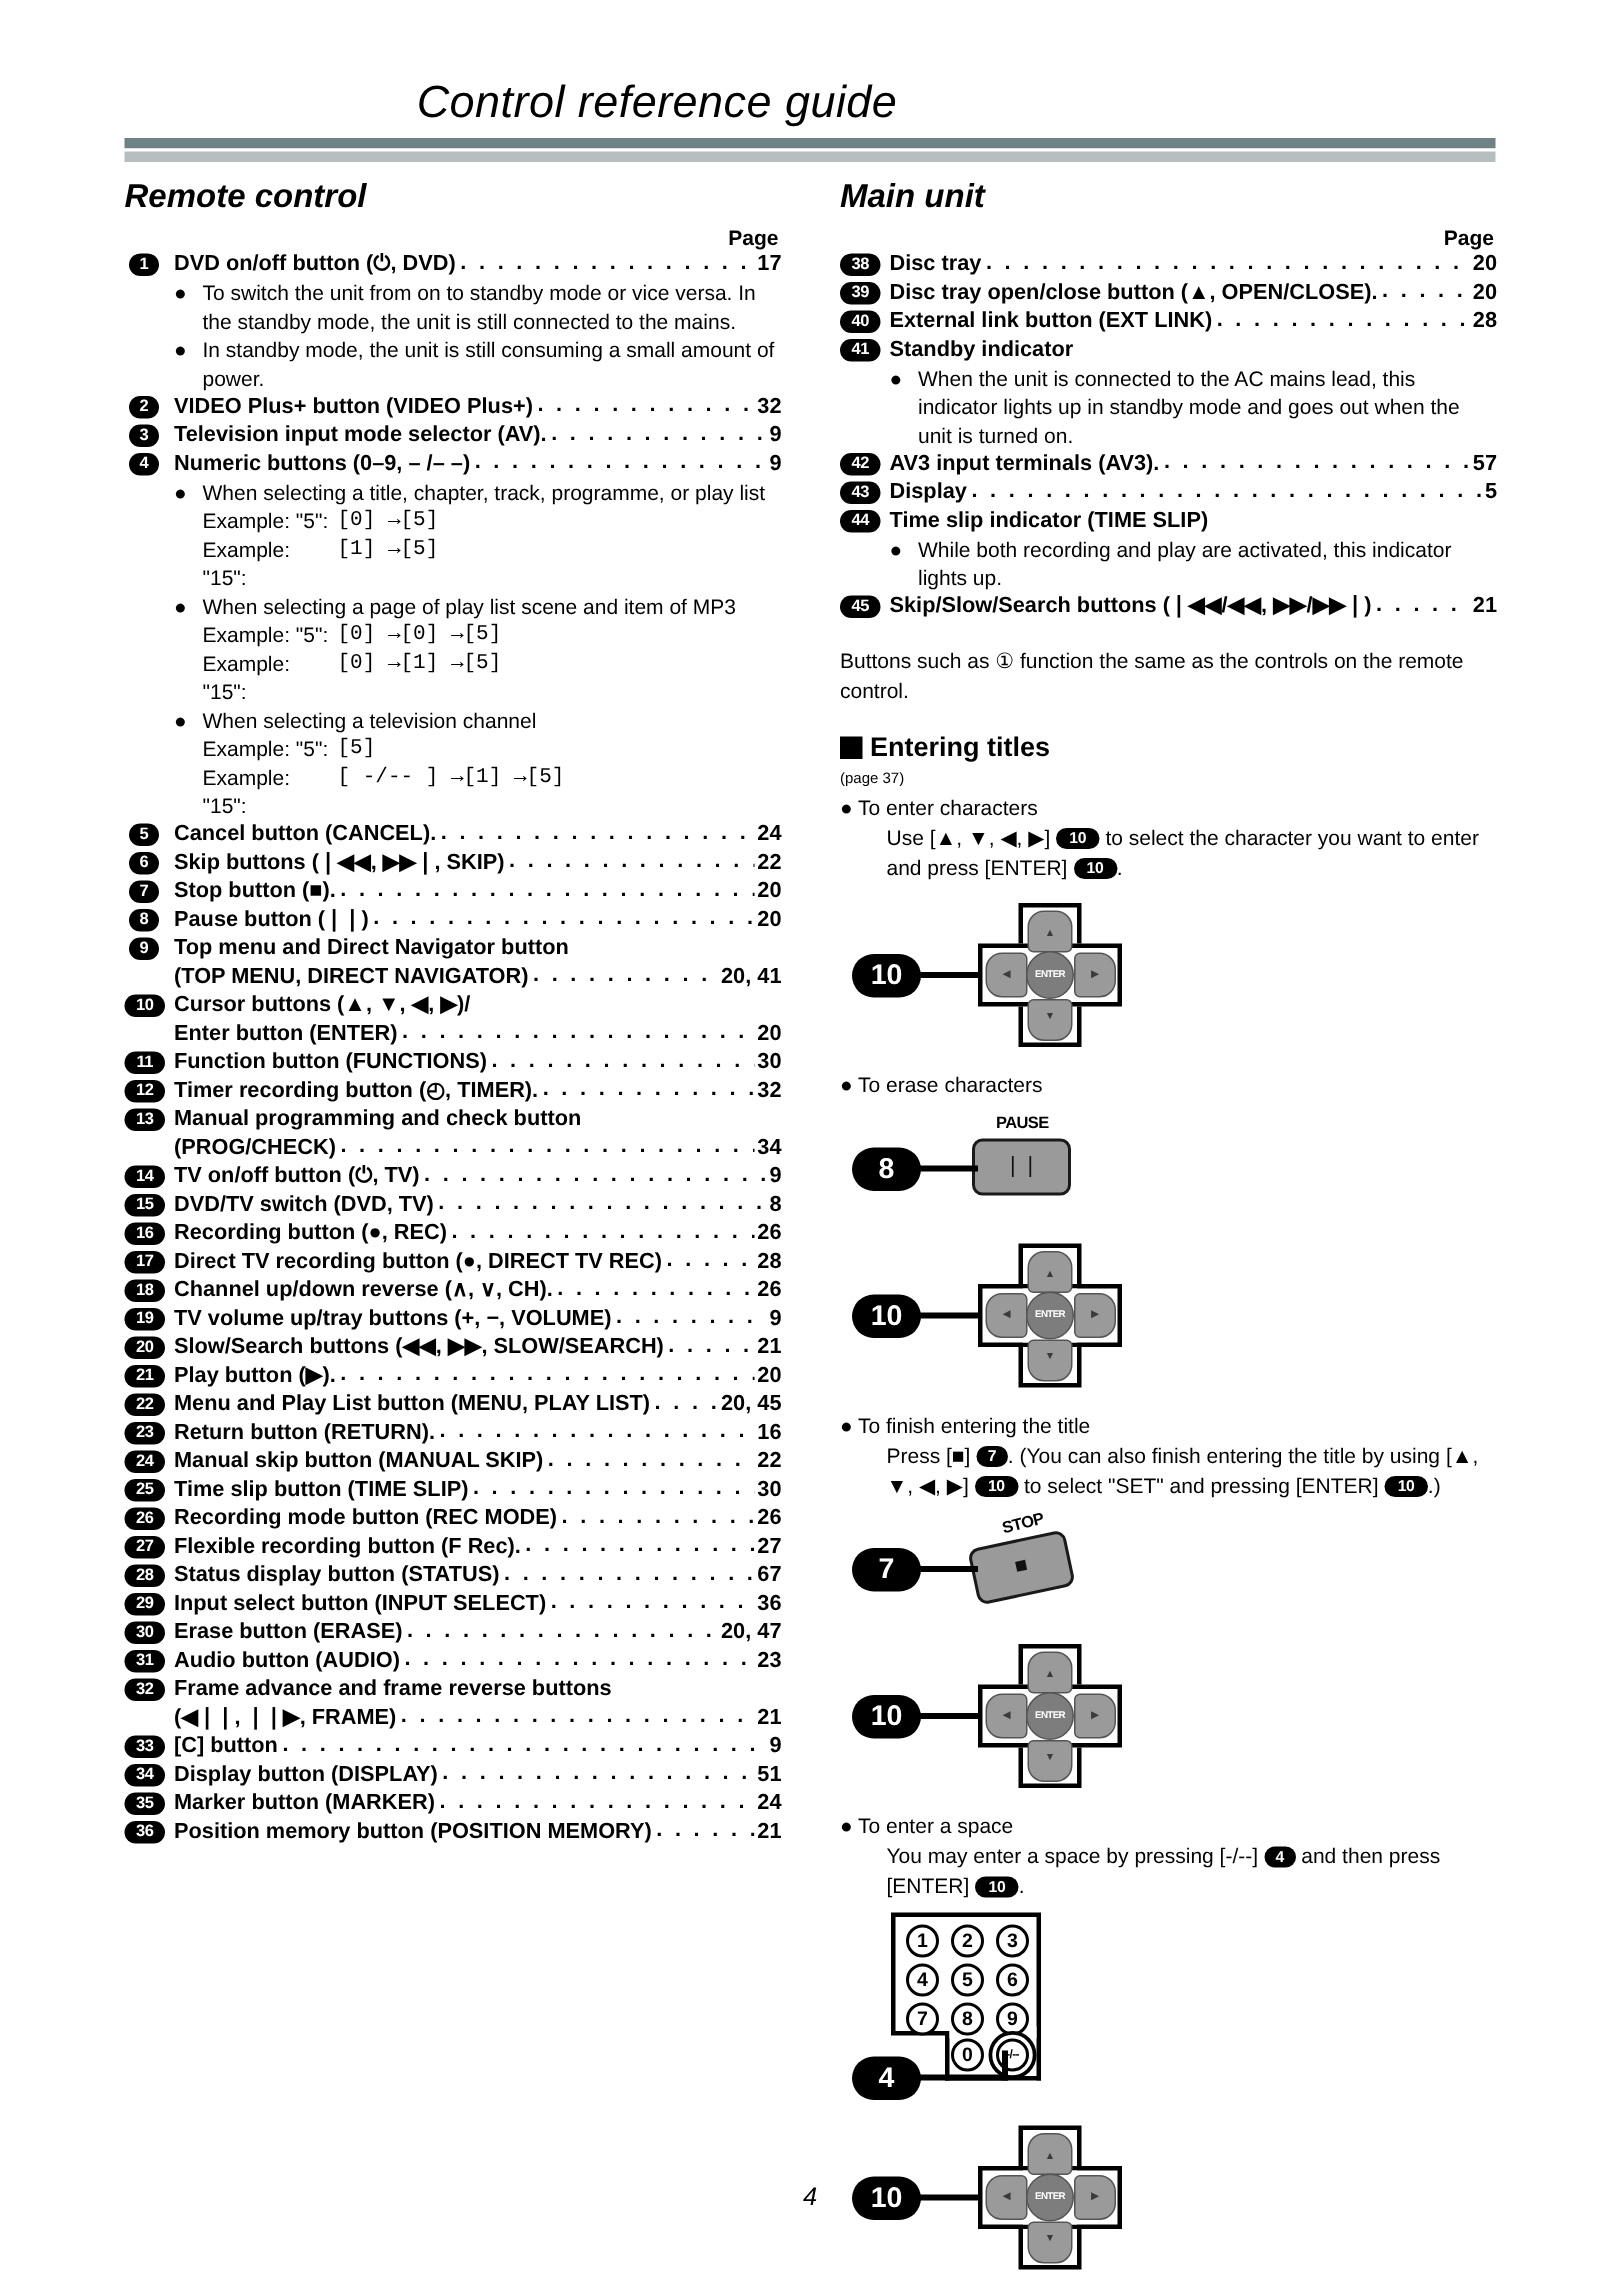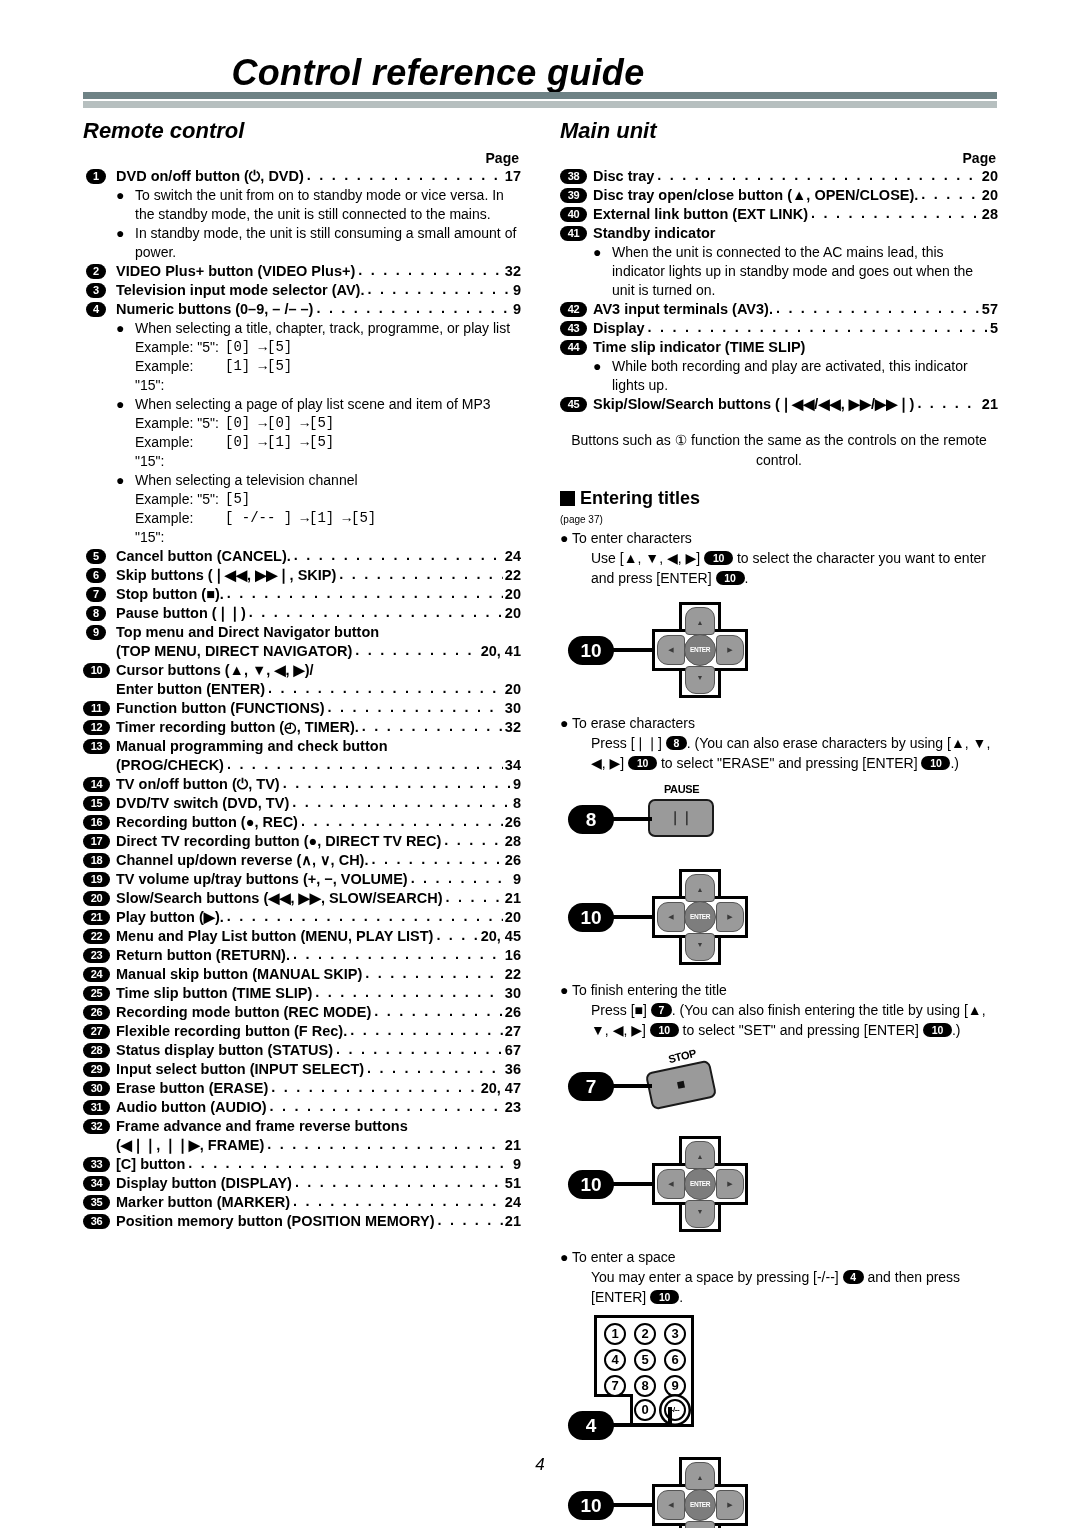--- a/index.html
+++ b/index.html
@@ -21,22 +21,22 @@
     width: 1080px;
     height: 1528px;
   }
 
   
   .doc-title {
     position: absolute;
     left: 0; top: 52px;
     width: 876px;
     text-align: center;
-    font-size: 36px;
-    font-weight: bold;
+    font-size: 30px;
+    font-weight: normal;
     font-style: italic;
     letter-spacing: 0.3px;
   }
   .rule-wrap {
     position: absolute;
     left: 83px; top: 92px;
     width: 914px;
   }
   .rule-dark {
     height: 7px;
@@ -144,21 +144,20 @@
   }
   .ex .lbl { width: 90px; flex: 0 0 auto; }
   .ex .val { flex: 0 0 auto; font-family: Liberation Mono, monospace; }
 
   
   .note {
     font-size: 14px;
     font-weight: normal;
     line-height: 20px;
     margin-top: 16px;
-    text-align: center;
   }
   .sub-head {
     display: flex;
     align-items: center;
     margin-top: 18px;
     margin-bottom: 1px;
     text-align: right;
   }
   .sq {
     width: 15px; height: 15px;
@@ -789,21 +788,20 @@
             <div class="cross-h"></div>
             <div class="inner-clear-v"></div>
             <div class="key up">▲</div>
             <div class="key down">▼</div>
             <div class="key left">◀</div>
             <div class="key right">▶</div>
             <div class="key enter">ENTER</div>
           </div>
         </div>
         <div class="step"><span class="dot">●</span><span>To erase characters</span></div>
-        <div class="step-body">Press [❘❘] <span class="inline-badge one">8</span>. (You can also erase characters by using [▲, ▼, ◀, ▶] <span class="inline-badge">10</span> to select "ERASE" and pressing [ENTER] <span class="inline-badge">10</span>.)</div>
         <div class="diagram" style="height: 74px;">
           <div class="hwlabel" style="left: 104px; top: 2px;">PAUSE</div>
           <div class="dbadge" style="left: 8px; top: 24px;">8</div>
           <div class="connector" style="left: 50px; top: 36px; width: 42px;"></div>
           <div class="hwkey" style="left: 88px; top: 18px; width: 62px; height: 34px; line-height: 32px;"><span class="glyph">❘❘</span></div>
         </div>
         <div class="diagram" style="height: 112px;">
           <div class="dbadge" style="left: 8px; top: 40px;">10</div>
           <div class="connector" style="left: 50px; top: 52px; width: 44px;"></div>
           <div class="pad" style="left: 92px; top: 6px;">

